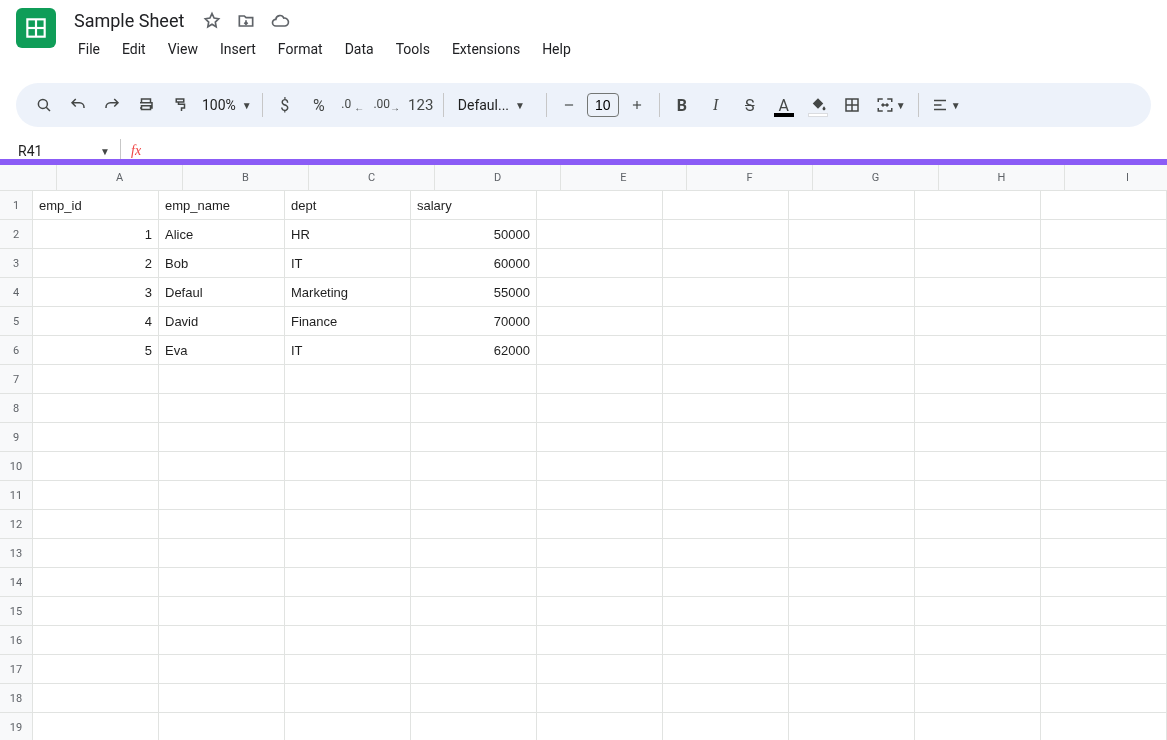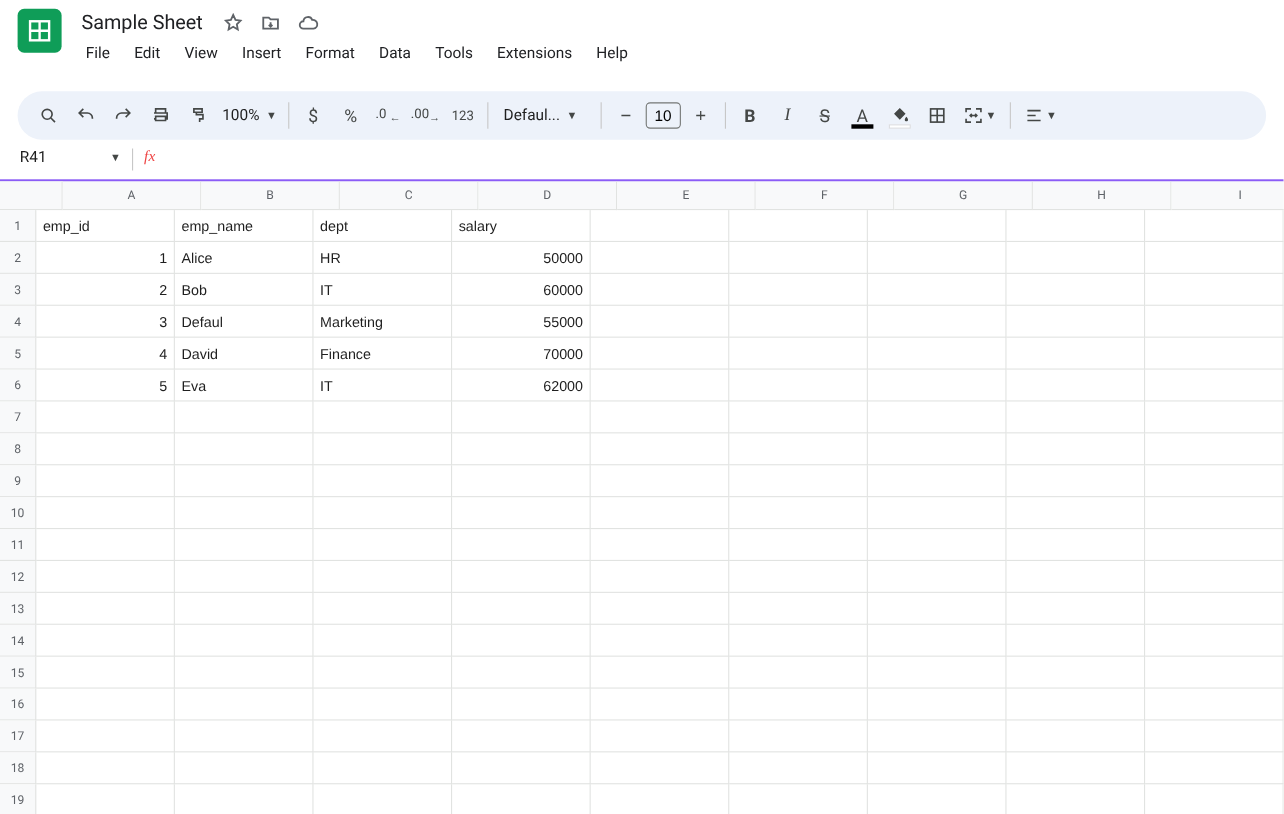--- a/index.html
+++ b/index.html
@@ -20,21 +20,21 @@
     .toolbar { display: flex; align-items: center; gap: 2px; background: #edf2fa; border-radius: 24px; margin: 16px 16px 8px 16px; padding: 4px 12px; height: 44px; }
     .tb-btn { width: 32px; height: 32px; display: flex; align-items: center; justify-content: center; cursor: pointer; border-radius: 4px; color: #444746; }
     .tb-sep { width: 1px; height: 24px; background: #c7c7c7; margin: 0 4px; }
     .zoom-box { display: flex; align-items: center; gap: 6px; font-size: 14px; padding: 0 4px; cursor: pointer; }
     .font-box { display: flex; align-items: center; gap: 6px; font-size: 14px; padding: 0 8px; cursor: pointer; min-width: 90px; }
     .font-size-input { width: 32px; height: 24px; border: 1px solid #747775; border-radius: 4px; text-align: center; font-size: 14px; background: transparent; }
     .text-color-btn { position: relative; }
     .color-underline { position: absolute; bottom: 4px; left: 6px; right: 6px; height: 4px; }
     .caret { font-size: 10px; color: #444746; }
     
-    .name-fx-bar { display: flex; align-items: flex-start; border-bottom: 2px solid #8b5cf6; height: 30px; }
+    .name-fx-bar { display: flex; align-items: flex-end; border-bottom: 6px solid #8b5cf6; height: 30px; }
     .name-box { display: flex; align-items: center; gap: 8px; width: 120px; padding: 0 10px 0 18px; font-size: 14px; color: #1f1f1f; cursor: pointer; }
     .name-box-sep { width: 1px; height: 20px; background: #c7c7c7; }
     .fx-box { display: flex; align-items: center; padding: 0 10px; }
     .fx-label { font-style: italic; color: #ef4444; font-family: Georgia, serif; font-size: 14px; }
     
     .grid-wrap { display: flex; }
     .corner-box { width: 57px; height: 26px; background: #f8f9fa; border-right: 1px solid #e1e3e1; border-bottom: 1px solid #e1e3e1; flex-shrink: 0; }
     .select-all-tab { width: 57px; height: 6px; background: #eceff1; border-right: 1px solid #e1e3e1; }
     
     .col-headers { display: flex; height: 26px; flex: 1; }
@@ -138,21 +138,21 @@
   <div class="tb-btn">
       <span style="font-size:16px;">%</span>
     </div>
   <div class="tb-btn">
       <span style="font-size:12px;">.0&nbsp;<sub>←</sub></span>
     </div>
   <div class="tb-btn">
       <span style="font-size:12px;">.00<sub>→</sub></span>
     </div>
   <div class="tb-btn">
-      <span style="font-size:12px;">123</span>
+      <span style="font-size:15px;">123</span>
     </div>
   <div class="tb-sep"></div>
   <div class="font-box">
     <span>Defaul...</span>
     <span class="caret">▼</span>
   </div>
   <div class="tb-sep"></div>
   <div class="tb-btn">
       <svg width="14" height="14" viewBox="0 0 24 24">
         <line x1="5" y1="12" x2="19" y2="12" stroke="#444746" stroke-width="2"></line>

